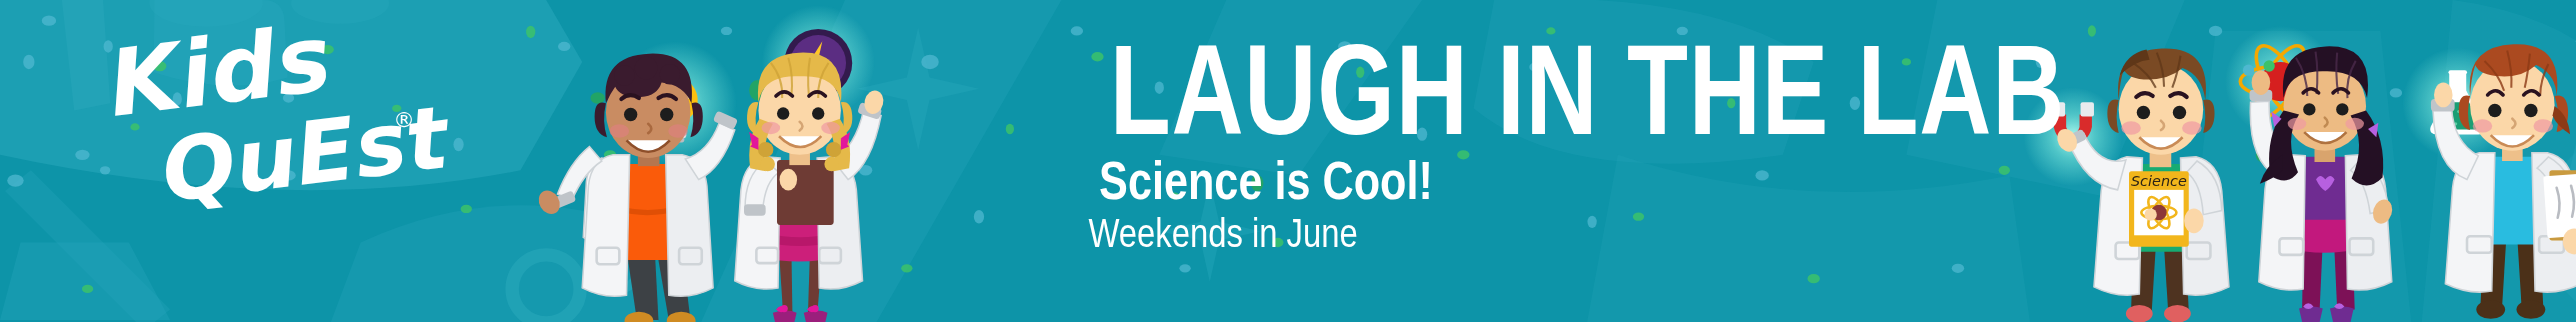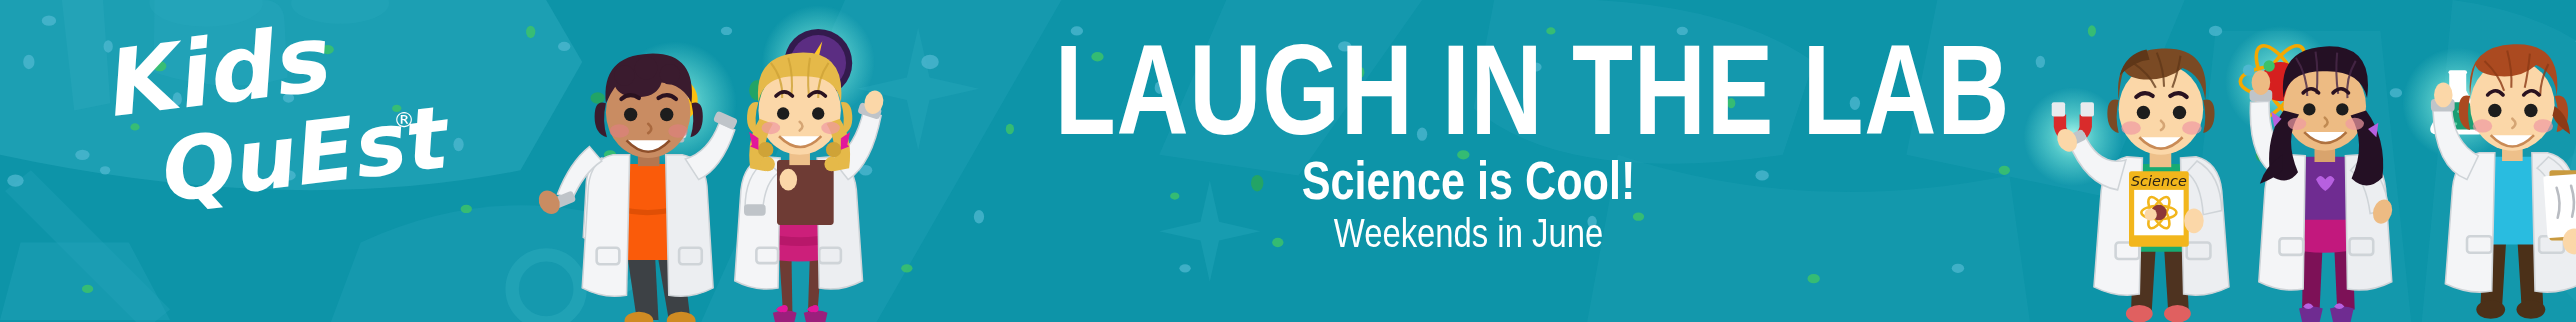--- a/index.html
+++ b/index.html
@@ -25,23 +25,22 @@
   #logo svg{ width:100%; height:100%; display:block; overflow:visible; }
   .logo-word{
     fill:#ffffff;
     font-family:"DejaVu Sans", sans-serif;
     font-weight:bold;
     font-style:italic;
   }
 
   
   #center-copy{
-    position:absolute; left:938px; top:36px;
+    position:absolute; left:993px; top:36px;
     width:1061px;
-    text-align:center;
   }
   #headline{
     color:#ffffff;
     font-family:"Liberation Sans Narrow","Liberation Sans",sans-serif;
     font-weight:bold;
     font-size:128px;
     line-height:0.84;
     letter-spacing:1px;
     transform:scaleX(0.78);
     transform-origin:center top;

